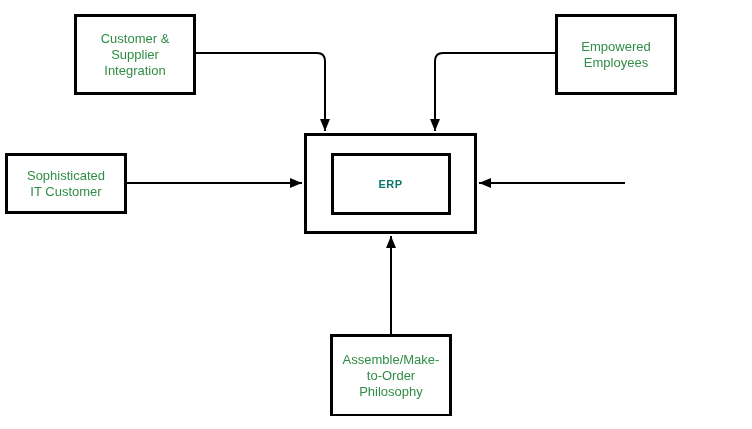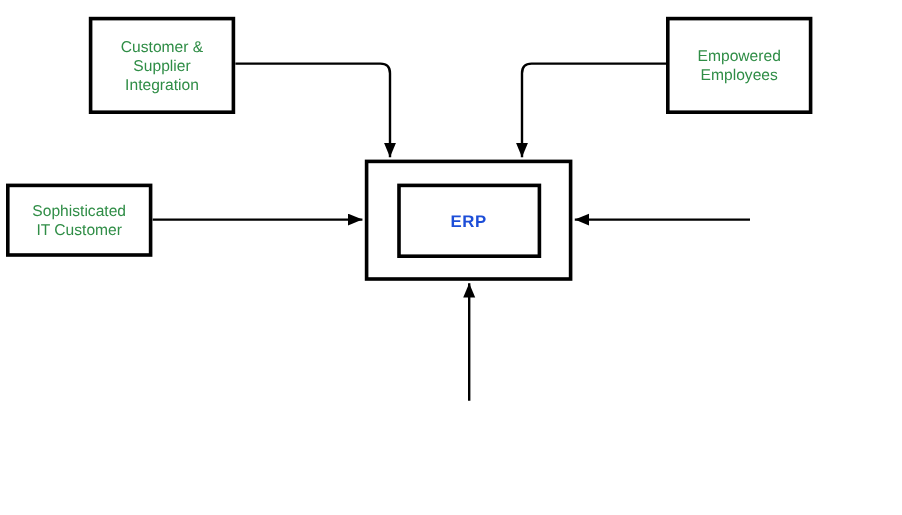--- a/index.html
+++ b/index.html
@@ -52,22 +52,22 @@
     box-sizing: border-box;
     width: 120px;
     height: 62px;
     border: 3px solid #000000;
     background: #ffffff;
     display: flex;
     align-items: center;
     justify-content: center;
   }
   .n-center-inner .erp-label {
-    color: #1d4ed8;
-    font-size: 14px;
+    color: #0f766e;
+    font-size: 11px;
     font-weight: bold;
     letter-spacing: 0.5px;
   }
 </style>
 </head>
 <body>
 
 <div class="diagram">
 
   <svg class="connectors" viewBox="0 0 752 429" xmlns="http://www.w3.org/2000/svg">
@@ -98,20 +98,25 @@
     <span class="label">Empowered
 Employees</span>
   </div>
 
   <div class="node n-sophisticated">
     <span class="label">Sophisticated
 IT Customer</span>
   </div>
 
 
+  <div class="node n-assemble">
+    <span class="label">Assemble/Make-
+to-Order
+Philosophy</span>
+  </div>
 
   <div class="node n-center-outer">
     <div class="n-center-inner">
       <span class="erp-label">ERP</span>
     </div>
   </div>
 
 </div>
 
 </body></html>

